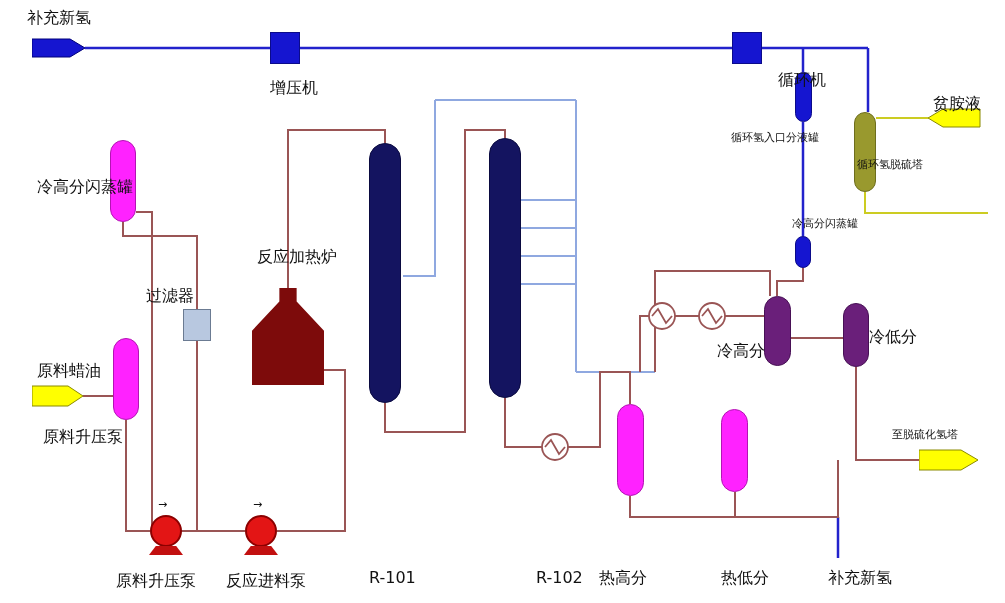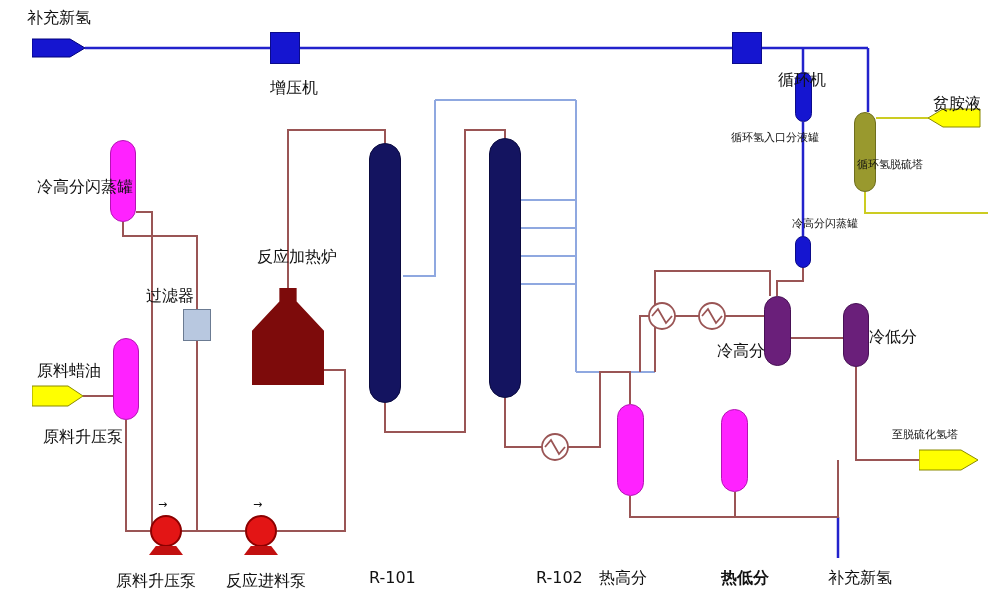--- a/index.html
+++ b/index.html
@@ -147,19 +147,19 @@
   <div class="lbl" style="left:37px;top:177px;">冷高分闪蒸罐</div>
   <div class="lbl" style="left:146px;top:286px;">过滤器</div>
   <div class="lbl" style="left:37px;top:361px;">原料蜡油</div>
   <div class="lbl" style="left:43px;top:427px;">原料升压泵</div>
   <div class="lbl" style="left:257px;top:247px;">反应加热炉</div>
   <div class="lbl" style="left:369px;top:568px;text-align:right;">R-101</div>
   <div class="lbl" style="left:504px;top:568px;margin-left:32px;">R-102</div>
   <div class="lbl" style="left:717px;top:341px;">冷高分</div>
   <div class="lbl" style="left:869px;top:327px;">冷低分</div>
   <div class="lbl" style="left:599px;top:568px;">热高分</div>
-  <div class="lbl" style="left:721px;top:568px;font-weight:bold;">热低分</div>
+  <div class="lbl" style="left:721px;top:568px;">热低分</div>
   <div class="lbl sm" style="left:892px;top:427px;">至脱硫化氢塔</div>
   <div class="lbl" style="left:116px;top:571px;">原料升压泵</div>
   <div class="lbl" style="left:226px;top:571px;">反应进料泵</div>
   <div class="lbl" style="left:828px;top:568px;">补充新氢</div>
 
 </div>
 
 </body></html>

